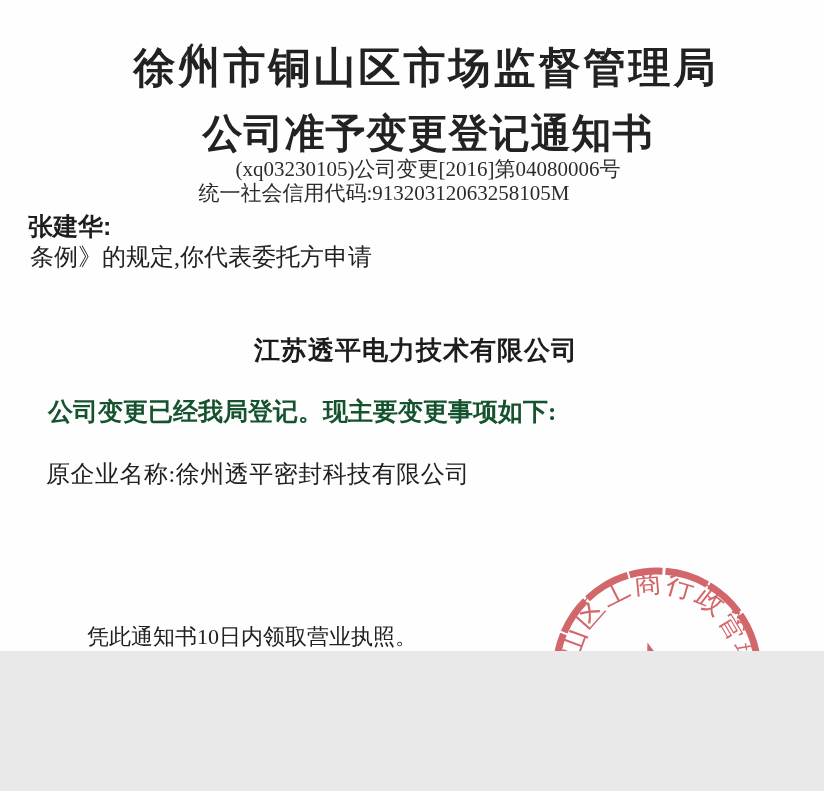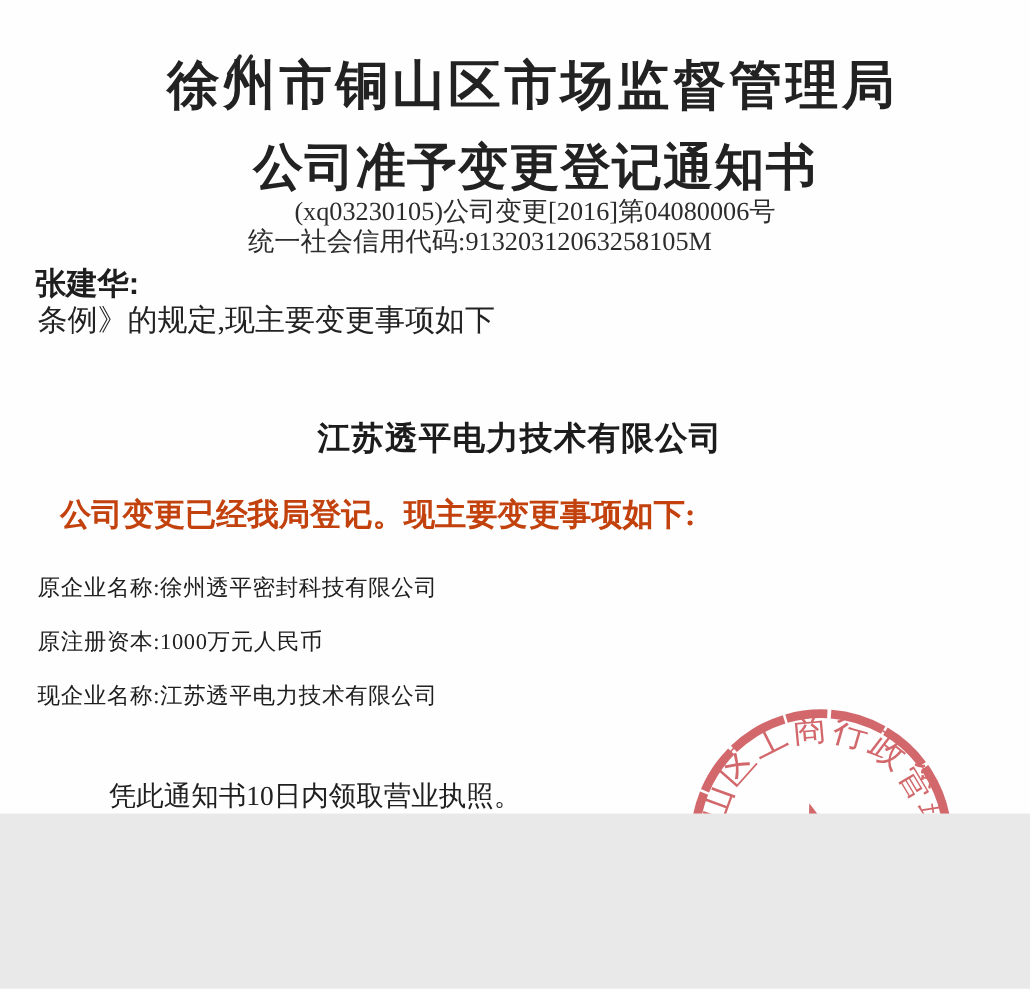--- a/index.html
+++ b/index.html
@@ -70,25 +70,25 @@
     font-family: "DejaVu Sans", "Liberation Sans", sans-serif;
     font-weight: bold;
     font-size: 26px;
     letter-spacing: 1px;
     color: #1c1c1c;
   }
   .registration-statement {
     top: 395px; left: 48px;
     font-size: 25px;
     font-weight: 600;
-    color: #c2410c;
+    color: #14532d;
   }
   .change-item {
-    left: 30px;
-    font-size: 18px;
+    left: 46px;
+    font-size: 24px;
     color: #202020;
     letter-spacing: 0.5px;
   }
   .item-0 { top: 458px; }
   .item-1 { top: 501px; }
   .item-2 { top: 544px; }
   .item-3 { top: 587px; }
   .closing-line {
     top: 622px; left: 87px;
     font-size: 22px;
@@ -124,30 +124,28 @@
 
   <div class="abs doc-title">公司准予变更登记通知书</div>
 
   <div class="abs doc-number">(xq03230105)公司变更[2016]第04080006号</div>
 
   <div class="abs credit-code">统一社会信用代码:91320312063258105M</div>
 
   <div class="abs addressee">张建华:</div>
 
   <div class="abs body-text">
-    <div class="line-2">条例》的规定,现主要变更事项如下</div>
+    <div class="line-2">条例》的规定,你代表委托方申请</div>
   </div>
 
   <div class="abs company-name">江苏透平电力技术有限公司</div>
 
   <div class="abs registration-statement">公司变更已经我局登记。现主要变更事项如下:</div>
 
   <div class="abs change-item item-0">原企业名称:徐州透平密封科技有限公司</div>
-  <div class="abs change-item item-1">原注册资本:1000万元人民币</div>
-  <div class="abs change-item item-2">现企业名称:江苏透平电力技术有限公司</div>
 
   <div class="abs closing-line">凭此通知书10日内领取营业执照。</div>
 
   <div class="abs issue-date">2016年04月14日</div>
 
   <svg class="abs seal" width="244" height="244" viewBox="-122 -122 244 244">
     <g transform="rotate(-32)" opacity="0.82">
       <circle r="101" fill="none" stroke="#c8474b" stroke-width="7" stroke-dasharray="52 2 38 3 47 2 33 3 44 2 40 3 50 2 36 3"></circle>
       <path id="sealArc" d="M -49.3,63 A 80,80 0 1 1 49.3,63" fill="none"></path>
       <text font-size="28" fill="#c8474b" letter-spacing="2" font-family="'DejaVu Sans', 'Liberation Sans', sans-serif">

